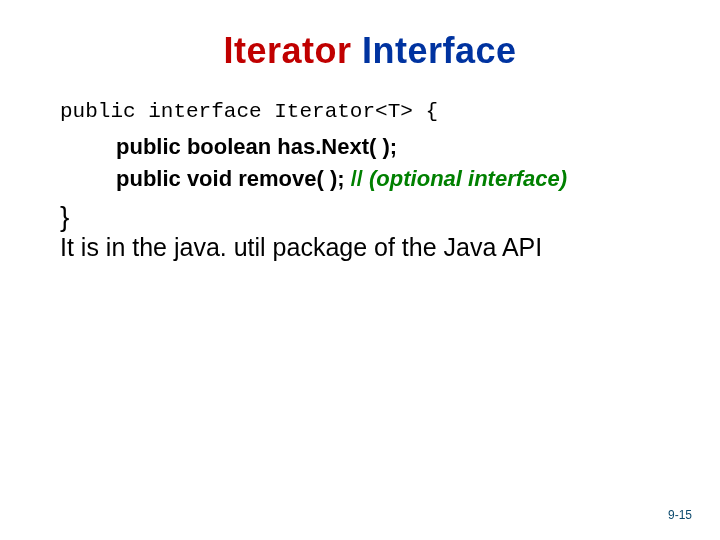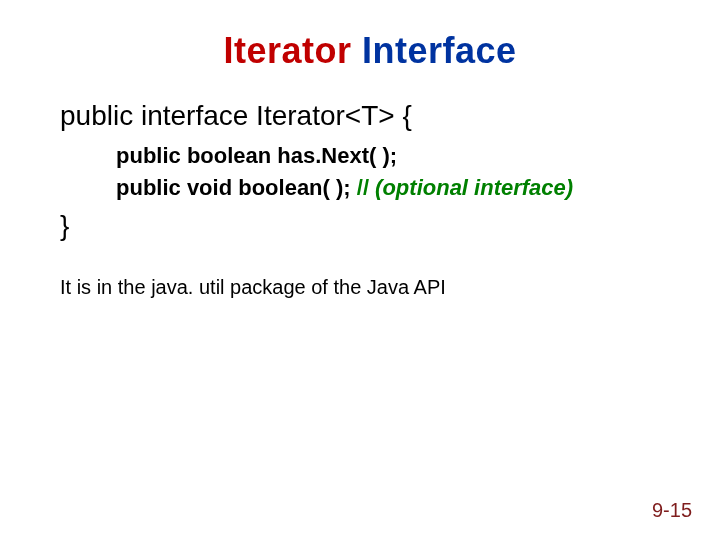--- a/index.html
+++ b/index.html
@@ -23,24 +23,24 @@
     text-align: center;
     font-size: 36px;
     font-weight: bold;
     margin-top: 10px;
     margin-bottom: 28px;
     letter-spacing: 0.5px;
   }
   .title .part-red { color: #c00000; }
   .title .part-blue { color: #0033a0; }
   .decl {
-    font-size: 28px;
+    font-size: 21px;
     color: #000;
     margin-bottom: 8px;
-    font-family: Liberation Sans, sans-serif;
+    font-family: Liberation Mono, monospace;
   }
   .method-block {
     margin-left: 56px;
     margin-top: 6px;
   }
   .method {
     font-size: 22px;
     color: #000;
     font-weight: bold;
     font-family: Arial, sans-serif;
@@ -54,49 +54,48 @@
     color: #008000;
     font-style: italic;
     font-weight: bold;
   }
   .close-brace {
     font-size: 28px;
     color: #000;
     margin-top: 6px;
   }
   .body-text {
-    font-size: 20px;
+    font-size: 25px;
     color: #000;
-    margin-top: 34px;
     font-family: Arial, sans-serif;
   }
   .page-num {
     position: absolute;
     bottom: 18px;
     right: 28px;
-    font-size: 20px;
-    color: #7f1d1d;
+    font-size: 12px;
+    color: #0c4a6e;
     font-family: Arial, sans-serif;
   }
 </style>
 </head>
 <body>
 
 <div class="slide">
 
   <div class="title">
     <span class="part-red">Iterator </span><span class="part-blue">Interface</span>
   </div>
 
   <div class="decl">public interface Iterator&lt;T&gt; {</div>
 
   <div class="method-block">
     <div class="method">public boolean has.Next( );</div>
     <div class="method">
-      <span>public void boolean( ); </span><span class="comment">// </span><span class="comment-italic">(optional interface)</span>
+      <span>public void remove( ); </span><span class="comment">// </span><span class="comment-italic">(optional interface)</span>
     </div>
   </div>
 
   <div class="close-brace">}</div>
 
   <div class="body-text">It is in the java. util package of the Java API</div>
 
   <div class="page-num">9-15</div>
 
 </div>

